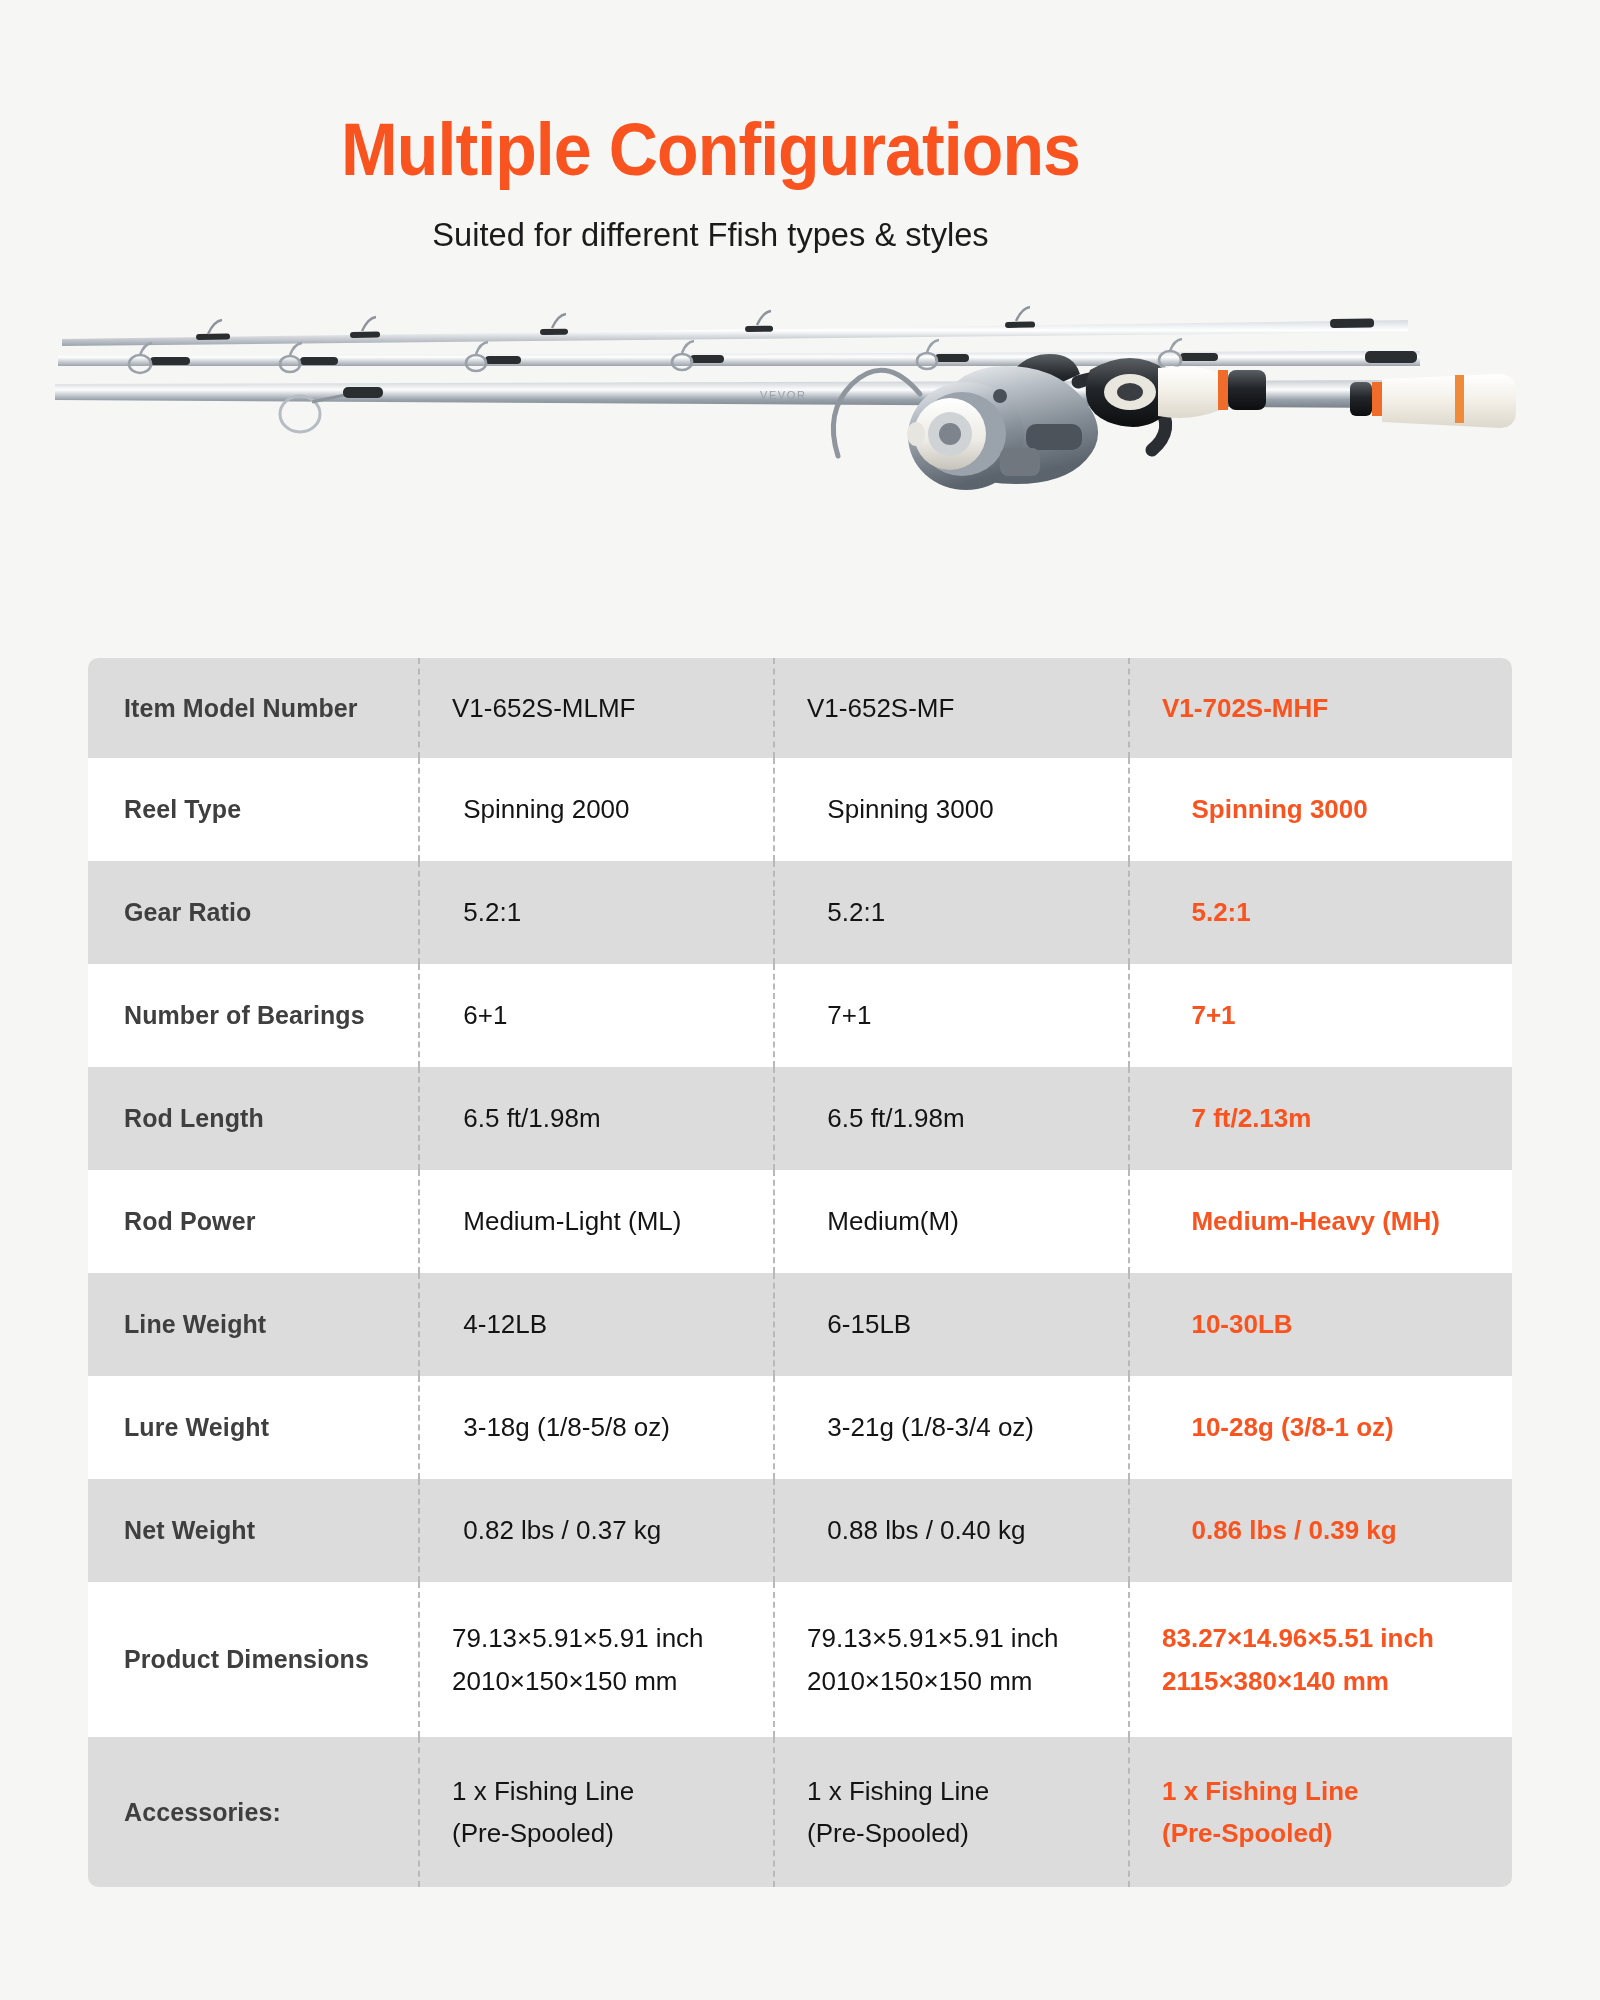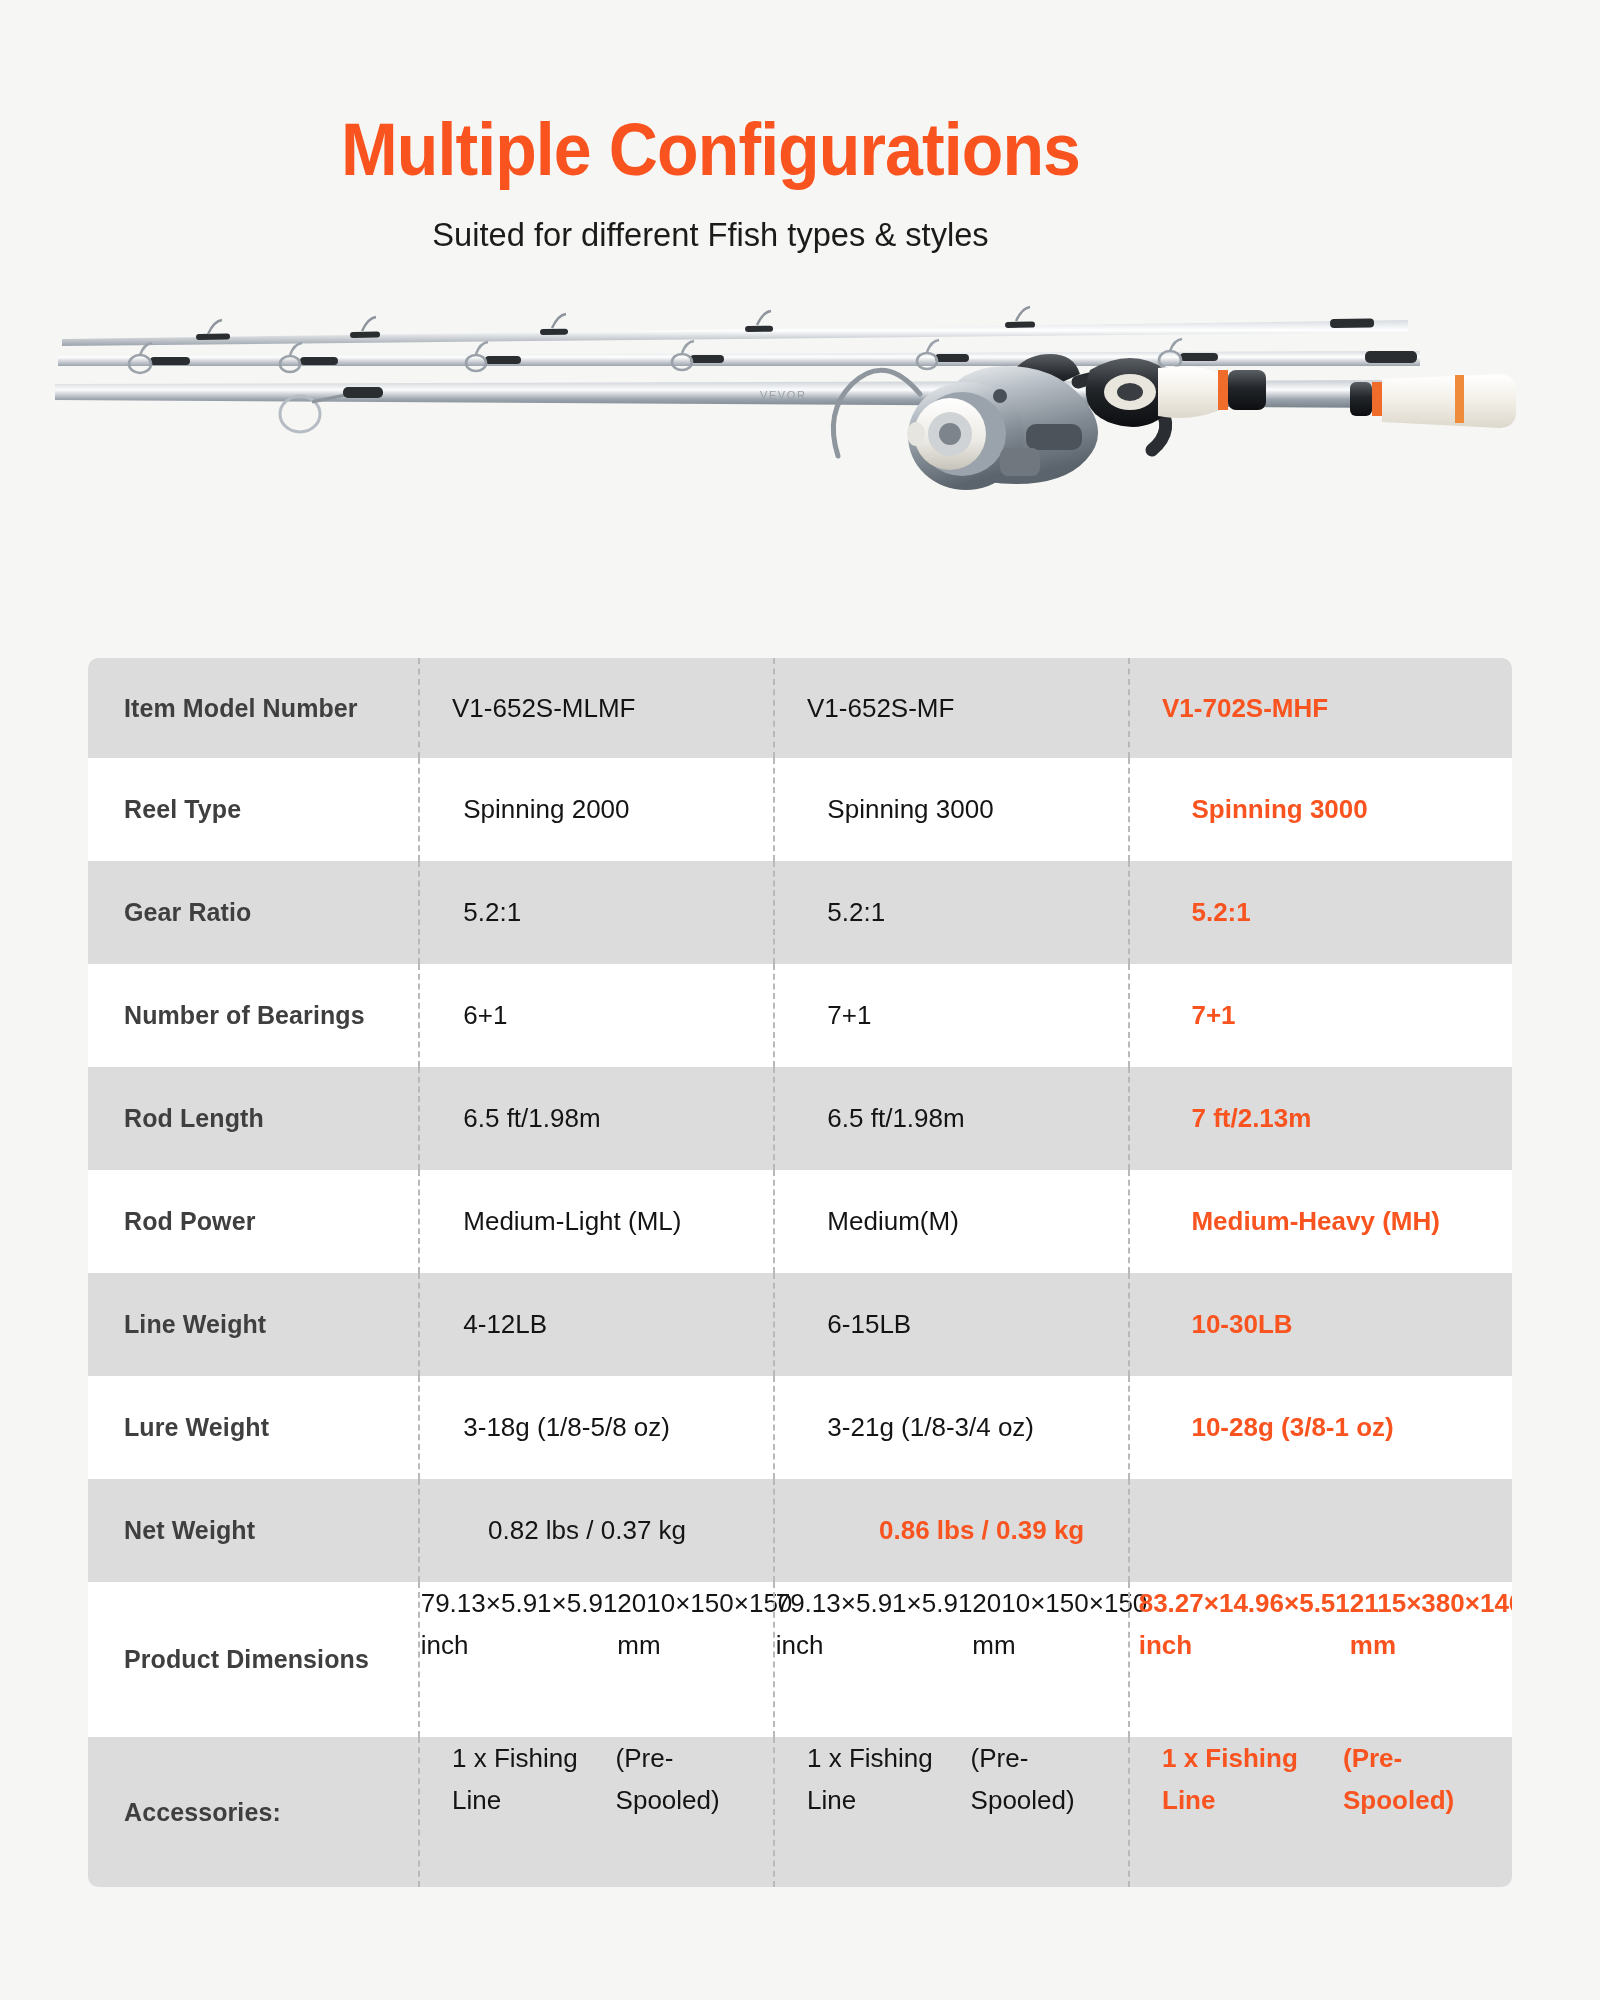--- a/index.html
+++ b/index.html
@@ -113,21 +113,21 @@
   .d3 { left: 1040px; }
 
   
   .h-std  { height: 103px; gap: 36px; }
   .h-head { height: 100px; }
   .h-tall { height: 155px; }
   .h-acc  { height: 150px; }
 
   
   .cell-val.multiline {
-    flex-direction: row;
+    flex-direction: column;
     align-items: flex-start;
     justify-content: center;
     line-height: 1.62;
   }
   .cell-label.top-align {
     align-items: center;
   }
 
   .lines span { display: block; }
 </style>
@@ -346,20 +346,21 @@
       <div class="cell cell-val">3-21g (1/8-3/4 oz)</div>
       <div class="cell cell-val last accent">10-28g (3/8-1 oz)</div>
       <div class="divider d1"></div>
       <div class="divider d2"></div>
       <div class="divider d3"></div>
     </div>
 
     <div class="spec-row shaded h-std">
       <div class="cell cell-label">Net Weight</div>
       <div class="cell cell-val">0.82 lbs / 0.37 kg</div>
+      <div class="cell cell-val">0.88 lbs / 0.40 kg</div>
       <div class="cell cell-val last accent">0.86 lbs / 0.39 kg</div>
       <div class="divider d1"></div>
       <div class="divider d2"></div>
       <div class="divider d3"></div>
     </div>
 
     <div class="spec-row h-tall">
       <div class="cell cell-label top-align">Product Dimensions</div>
       <div class="cell cell-val multiline lines">
         <span>79.13×5.91×5.91 inch</span>

